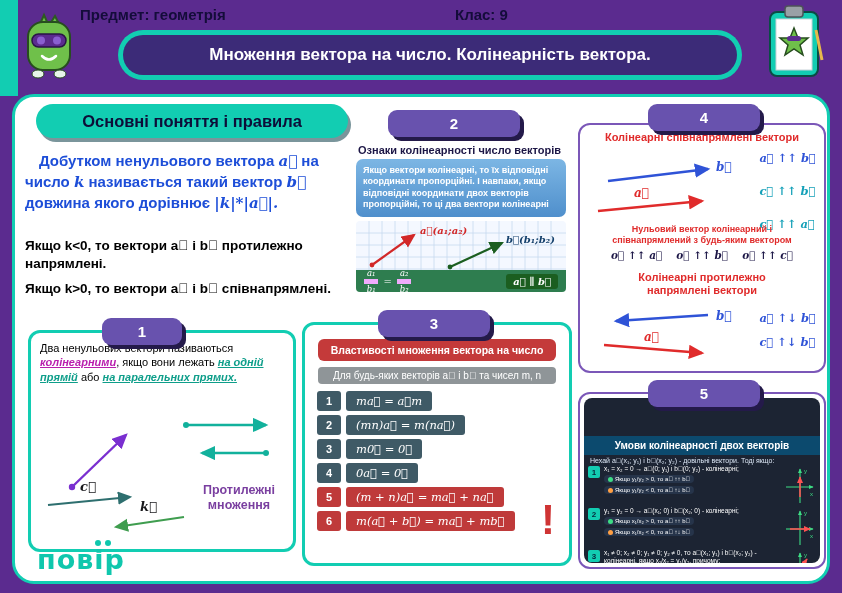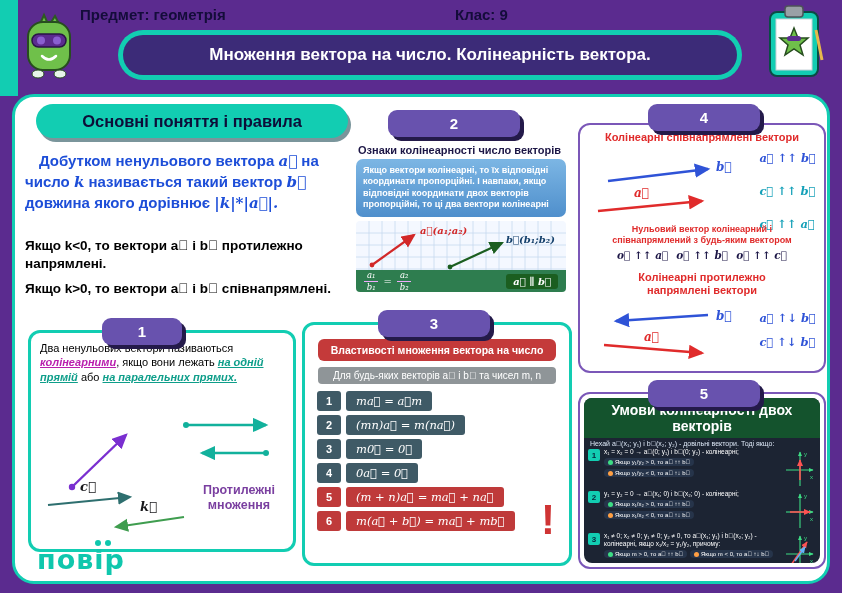--- a/index.html
+++ b/index.html
@@ -47,21 +47,21 @@
 
   .box2-title{position:absolute;left:343px;top:47px;width:216px;font-size:11px;font-weight:800;color:#1c1646;}
   .box2-info{position:absolute;left:341px;top:62px;width:196px;padding:6px 7px;border-radius:7px;
         background:linear-gradient(#7cb6e4,#4f8fcc);color:#fff;font-weight:bold;font-size:9px;line-height:1.27;}
   .box2-graph{position:absolute;left:341px;top:124px;width:210px;height:71px;border-radius:4px;overflow:hidden;
         background:#f4f8ff;}
   .graph-bar{position:absolute;left:0;bottom:0;width:100%;height:22px;background:#2e7d4f;color:#fff;
         display:flex;align-items:center;gap:5px;padding:0 8px;box-sizing:border-box;}
   .frac{display:inline-flex;flex-direction:column;align-items:center;line-height:1;
         font-family:"DejaVu Serif",serif;font-style:italic;font-size:8.5px;}
-  .fnum{border-bottom:1px solid #f0abfc;padding:0 3px 1px;}
+  .fnum{border-bottom:5px solid #f0abfc;padding:0 3px 1px;}
   .fden{padding-top:1px;}
   .feq{font-family:"DejaVu Serif",serif;font-size:10px;}
   .parallel{margin-left:auto;background:#1b5e20;border-radius:3px;padding:2px 7px;
         font-family:"DejaVu Serif",serif;font-style:italic;font-weight:bold;font-size:10px;}
 
   .box3{left:287px;top:225px;width:264px;height:238px;}
   .box3-header{margin:14px auto 0;width:232px;background:#c43a3a;color:#fff;font-weight:800;font-size:10.5px;
         text-align:center;border-radius:6px;padding:5px 3px;}
   .box3-sub{margin:6px auto 0;width:232px;background:#8f9598;color:#fff;font-size:10px;text-align:center;
         border-radius:4px;padding:3px;}
@@ -74,28 +74,28 @@
   .prow.red .prow-num,.prow.red .prow-f{background:#bf3a3a;}
   .box3-mark{position:absolute;right:14px;bottom:22px;color:#cf3434;font-weight:900;font-size:42px;line-height:1;}
 
   .box4{left:563px;top:26px;width:244px;height:246px;}
   .red-title{position:absolute;left:4px;right:4px;text-align:center;color:#e02b2b;font-weight:800;font-size:11px;line-height:1.15;}
   .rel-col{position:absolute;display:flex;flex-direction:column;font-family:"DejaVu Serif",serif;
         font-style:italic;font-weight:bold;font-size:11.5px;}
   .rel-blue{color:#2f53d7;} .rel-teal{color:#14a0b8;}
   .zero-note{position:absolute;left:14px;right:14px;top:99px;text-align:center;color:#e02b2b;
         font-weight:700;font-size:9px;line-height:1.2;}
-  .zero-rels{position:absolute;left:0;right:0;top:124px;display:flex;justify-content:center;gap:8px;
+  .zero-rels{position:absolute;left:0;right:0;top:124px;display:flex;justify-content:center;gap:14px;
         color:#1c1646;font-family:"DejaVu Serif",serif;font-style:italic;font-weight:bold;font-size:10.5px;}
   .d1-labels{right:8px;top:26px;gap:19px;}
   .d2-labels{right:8px;top:186px;gap:10px;}
 
   .box5{left:563px;top:295px;width:244px;height:173px;}
   .box5-panel{position:absolute;inset:4px;background:#1c2433;border-radius:8px;color:#fff;overflow:hidden;}
-  .box5-header{background:#14532d;text-align:center;font-weight:800;font-size:14px;padding:4px 2px;}
+  .box5-header{background:#0c4a6e;text-align:center;font-weight:800;font-size:10px;padding:4px 2px;margin-top:38px;}
   .box5-intro{font-size:7px;color:#dbe6f5;margin:2px 6px 1px;}
   .c-rows{display:flex;flex-direction:column;gap:2px;margin:0 4px;}
   .c-row{display:flex;gap:4px;align-items:flex-start;}
   .c-num{width:12px;height:12px;background:#12cdb2;color:#06283c;font-size:8px;font-weight:bold;
         border-radius:2px;display:flex;align-items:center;justify-content:center;flex:none;margin-top:1px;}
   .c-body{flex:1;min-width:0;}
   .c-text{font-size:6.5px;line-height:1.25;}
   .c-chips{display:flex;gap:3px;margin-top:2px;flex-wrap:wrap;}
   .c-chip{display:flex;align-items:center;gap:2px;background:#26344a;border-radius:6px;padding:1px 4px;
         font-size:6px;white-space:nowrap;}

